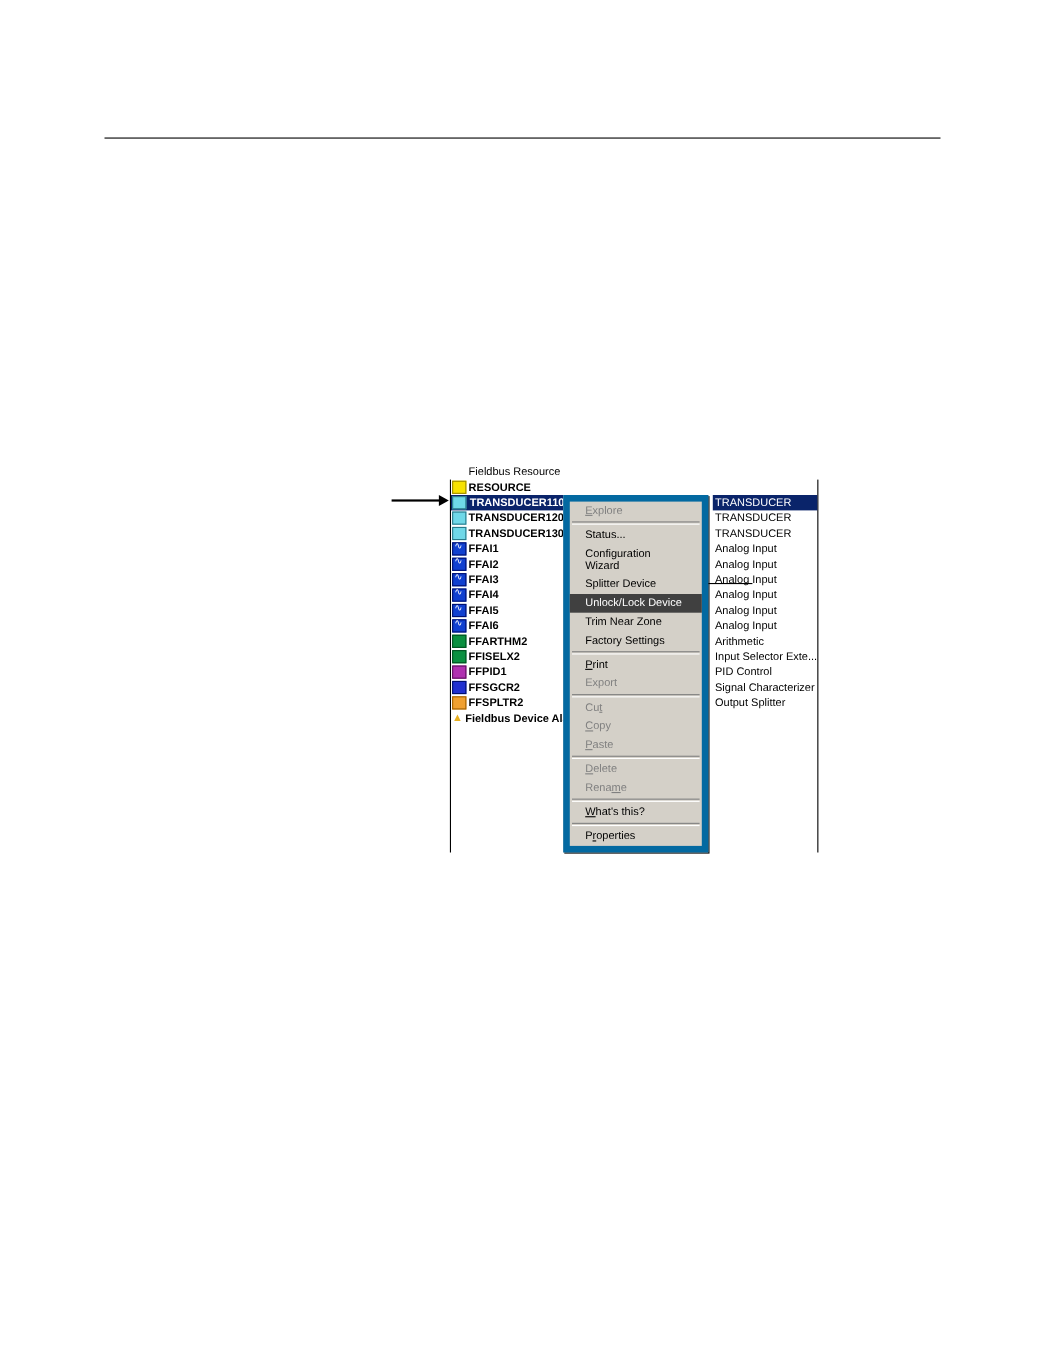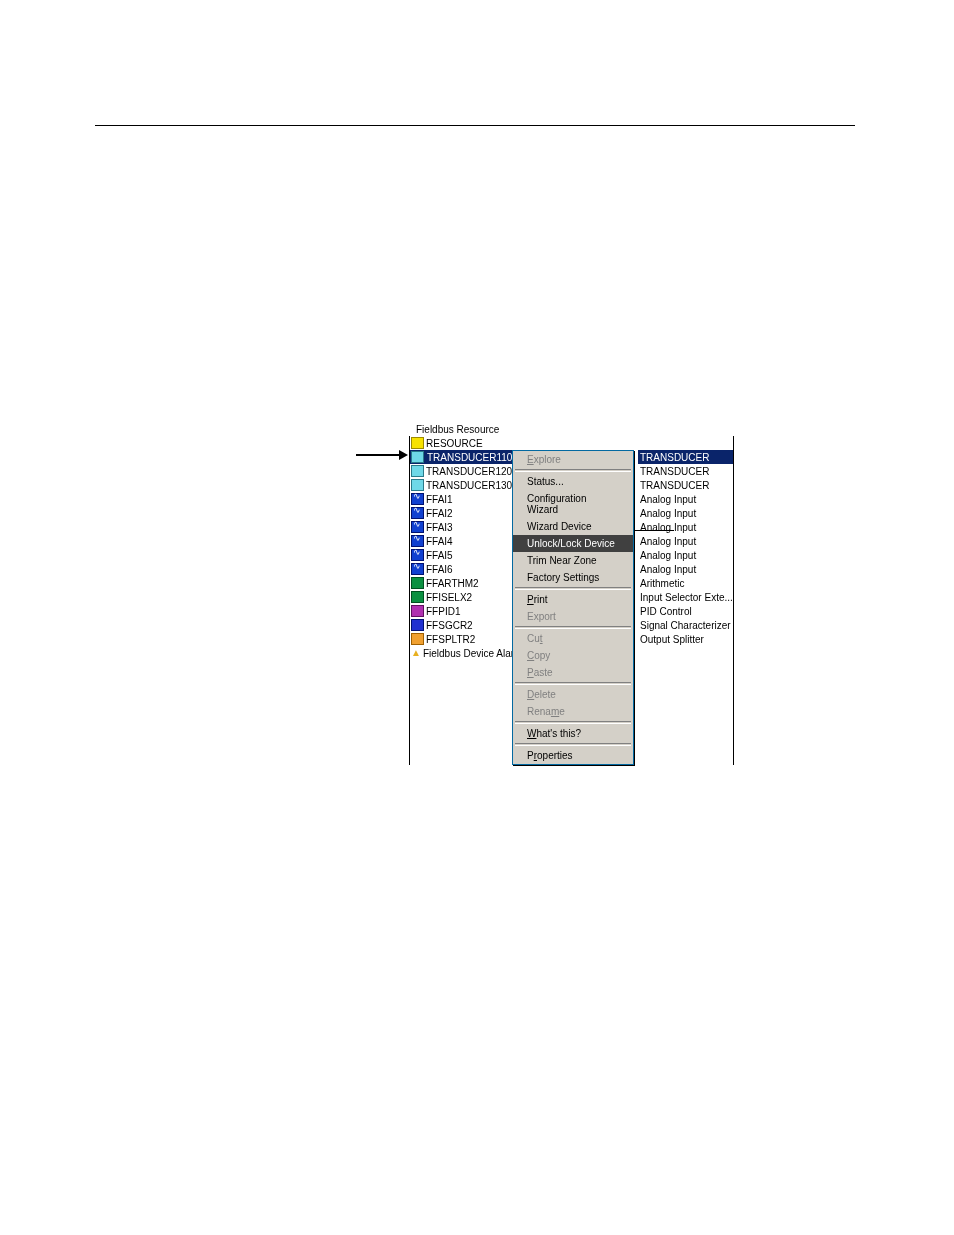--- a/index.html
+++ b/index.html
@@ -27,21 +27,21 @@
   border-left: 1px solid #000;
   border-right: 1px solid #000;
   background: #fff;
 }
 .col-tree {
   width: 102px;
 }
 .col-menu {
   width: 120px;
   background: #d4d0c8;
-  border: 1px solid #0369a1;
+  border: 6px solid #0369a1;
   box-shadow: 1px 1px 0 #000;
   position: relative;
   top: 14px;
   margin-bottom: 14px;
 }
 .col-types {
   width: 95px;
 }
 .header-row {
   display: flex;
@@ -78,21 +78,21 @@
 .icon-yellow { background: #f7e200; border: 1px solid #9c8a00; box-sizing: border-box; }
 .icon-cyan { background: #6fd8e8; border: 1px solid #2a7a8a; box-sizing: border-box; }
 .icon-blue { background: #1040d0; border: 1px solid #001070; box-sizing: border-box; position: relative; }
 .icon-blue::after { content:"∿"; color:#fff; font-size:9px; position:absolute; left:1px; top:-3px; }
 .icon-green { background: #0a9040; border: 1px solid #005020; box-sizing: border-box; }
 .icon-magenta { background: #b030b0; border: 1px solid #601060; box-sizing: border-box; }
 .icon-blue2 { background: #2030d0; border: 1px solid #001070; box-sizing: border-box; }
 .icon-orange { background: #f0a030; border: 1px solid #a06000; box-sizing: border-box; }
 .icon-bell { width:13px; height:12px; margin-right:2px; position:relative; }
 .icon-bell::before { content:"▲"; color:#e8b020; font-size:10px; }
-.label { font-size: 10px; }
+.label { font-size: 10px; font-weight: bold; }
 
 .col-types { padding-left: 4px; }
 .type-item { padding-left: 2px; padding-right: 7px; font-size: 10px; }
 
 .menu-item {
   padding: 3px 14px;
   font-size: 10px;
   color: #000;
   cursor: default;
 }
@@ -225,21 +225,21 @@
         </div>
       </div>
   </div>
 
   <div class="col-menu">
     <div id="menu-list">
         <div class="menu-item disabled"><span class="underline">E</span>xplore</div>
         <div class="menu-sep"></div>
         <div class="menu-item normal">Status...</div>
         <div class="menu-item normal">Configuration Wizard</div>
-        <div class="menu-item normal">Wizard Device</div>
+        <div class="menu-item normal">Splitter Device</div>
         <div class="menu-item highlight">Unlock/Lock Device</div>
         <div class="menu-item normal">Trim Near Zone</div>
         <div class="menu-item normal">Factory Settings</div>
         <div class="menu-sep"></div>
         <div class="menu-item normal"><span class="underline">P</span>rint</div>
         <div class="menu-item disabled">Export</div>
         <div class="menu-sep"></div>
         <div class="menu-item disabled">Cu<span class="underline">t</span></div>
         <div class="menu-item disabled"><span class="underline">C</span>opy</div>
         <div class="menu-item disabled"><span class="underline">P</span>aste</div>

